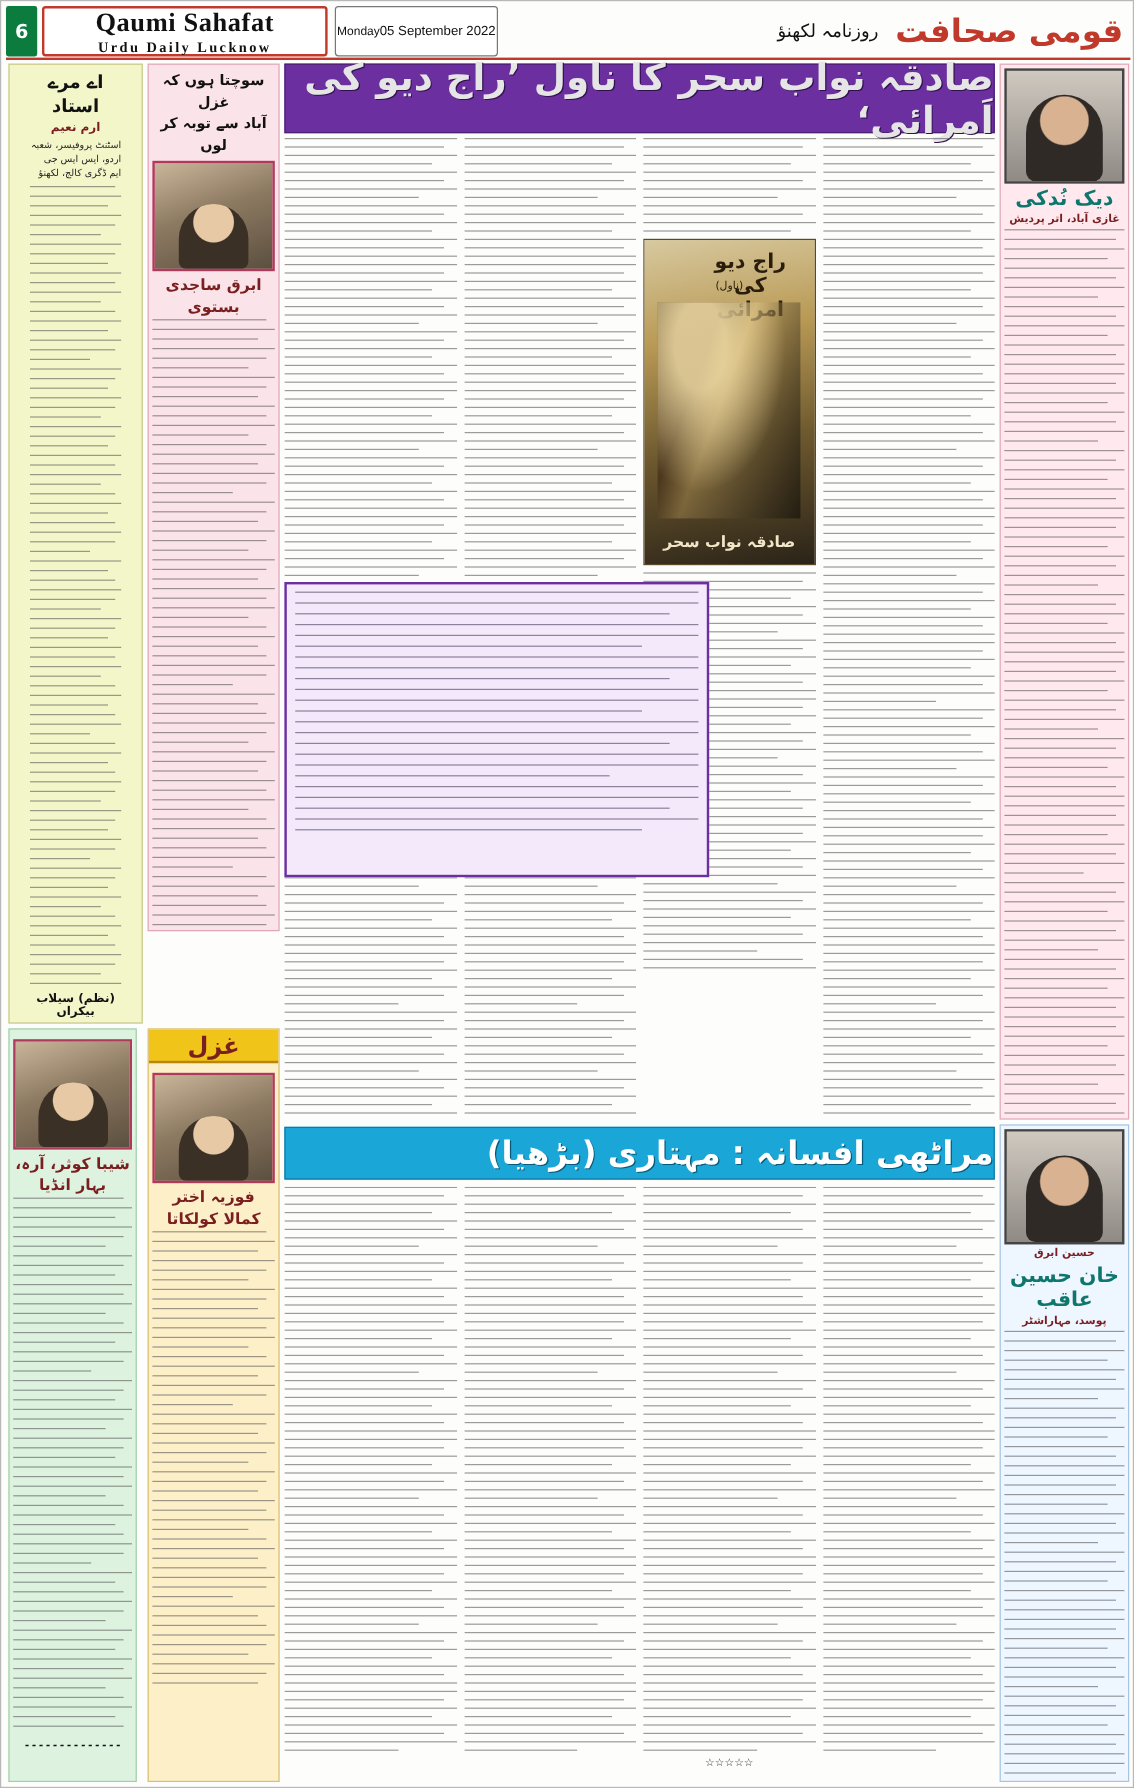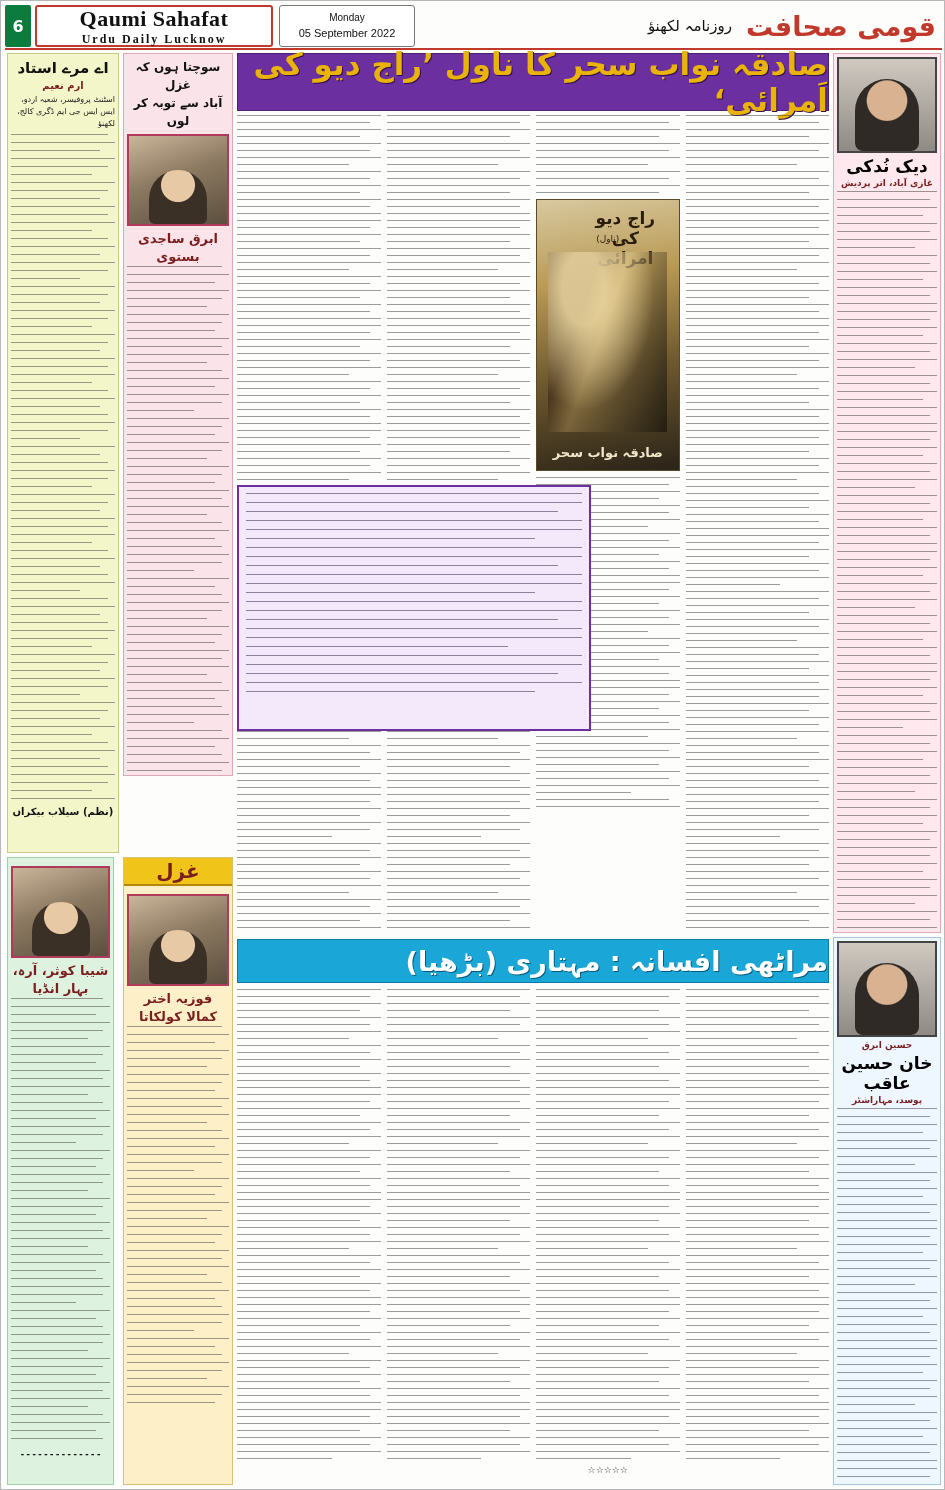--- a/index.html
+++ b/index.html
@@ -30,21 +30,21 @@
   }
   .mast-name {
     width: 238px; border: 2px solid #c0392b; border-radius: 3px;
     background: #fff; display: flex; flex-direction: column;
     align-items: center; justify-content: center; padding: 2px 0;
   }
   .mast-name .t1 { font-family: "Liberation Serif", serif; font-size: 22px; font-weight: bold; color: #111; letter-spacing: .5px; }
   .mast-name .t2 { font-family: "Liberation Serif", serif; font-size: 12px; font-weight: bold; color: #111; letter-spacing: 2px; }
   .mast-date {
     width: 136px; margin-left: 6px; border: 1px solid #777; border-radius: 3px;
-    background:#fff; display:flex; flex-direction:column; align-items:center; justify-content:center;
+    background:#fff; display:flex; flex-direction:row; align-items:center; justify-content:center;
     font-family:"Liberation Sans", sans-serif; font-size: 10px; color:#111; line-height:1.5;
   }
   .mast-date .d2 { font-size: 11px; }
   .mast-spacer { flex: 1; }
   .mast-ur {
     display: flex; align-items: center; gap: 14px; padding-right: 6px;
     direction: rtl;
   }
   .mast-ur .ur-small { font-size: 15px; color: #111; }
   .mast-ur .ur-big { font-size: 27px; font-weight: bold; color: #c0392b; letter-spacing: .5px; }
@@ -56,21 +56,21 @@
   .fl { height: 1px; background: #4a4a4a; opacity: .55; margin: 0 0 7px 0; }
   .fl.s1 { width: 100%; }
   .fl.s2 { width: 93%; }
   .fl.s3 { width: 86%; }
   .fl.s4 { width: 78%; }
   .fl.s5 { width: 66%; }
 
   
   .col-left-top {
     position: absolute; left: 6px; top: 52px; width: 112px; height: 800px;
-    background: #f2f6c9; border: 1px solid #c9c98a; padding: 4px 3px;
+    background: #f2f6c9; border: 1px solid #c9c98a; padding: 4px 17px;
     overflow: hidden;
   }
   .col-left-bot {
     position: absolute; left: 6px; top: 856px; width: 107px; height: 628px;
     background: #ddf3e0; border: 1px solid #9fd0a8; padding: 4px 3px; overflow: hidden;
   }
   .poem-title { direction: rtl; text-align: center; font-size: 15px; font-weight: bold; color: #111; line-height: 1.35; margin-bottom: 2px; }
   .poem-author { direction: rtl; text-align: center; font-size: 10px; font-weight: bold; color: #7a1f1f; margin-bottom: 3px; }
   .poem-sub { direction: rtl; text-align: right; font-size: 8px; color: #222; line-height: 1.5; margin-bottom: 4px; }
   .poem-foot { direction: rtl; text-align: center; font-size: 10px; font-weight:bold; color: #111; margin-top: 4px; }
@@ -103,42 +103,42 @@
   }
 
   
   .banner-main {
     position: absolute; left: 236px; top: 52px; width: 592px; height: 58px;
     background: #6b2fa0; border: 1px solid #4b1f74;
     display: flex; align-items: center; justify-content: center;
     direction: rtl;
   }
   .banner-main span {
-    color: #eab308; font-size: 31px; font-weight: bold; letter-spacing: .5px;
+    color: #e5e5e5; font-size: 31px; font-weight: bold; letter-spacing: .5px;
     text-shadow: 1px 1px 0 #30104f;
   }
 
   
   .col-right {
     position: absolute; left: 832px; top: 52px; width: 108px; height: 880px;
     background: #ffe9ee; border: 1px solid #e3a8b7; padding: 3px; overflow: hidden;
   }
   .portrait {
     width: 100%; height: 96px; border: 2px solid #444; background:#d8d3cc;
     position: relative; overflow: hidden; margin-bottom: 3px;
   }
   .portrait::before {
     content:""; position:absolute; inset:0; background: linear-gradient(180deg,#cfc9c0,#8f8a84);
   }
   .portrait::after {
     content:""; position:absolute; left:50%; bottom:0; transform:translateX(-50%);
     width: 64px; height: 72px; border-radius: 32px 32px 8px 8px;
     background: radial-gradient(circle at 50% 30%, #d9b391 0 33%, #2f2a25 35% 100%);
   }
-  .col-head { direction: rtl; text-align: center; font-size: 17px; font-weight: bold; color: #000000; margin: 2px 0; }
+  .col-head { direction: rtl; text-align: center; font-size: 17px; font-weight: bold; color: #0f766e; margin: 2px 0; }
   .col-byline { direction: rtl; text-align: center; font-size: 9px; color: #7a1f1f; font-weight: bold; margin-bottom: 3px; }
 
   .col-right-bot {
     position: absolute; left: 832px; top: 936px; width: 108px; height: 548px;
     background: #eef6ff; border: 1px solid #a8c4e3; padding: 3px; overflow: hidden;
   }
 
   
   .article-top {
     position: absolute; left: 236px; top: 114px; width: 592px; height: 818px;

